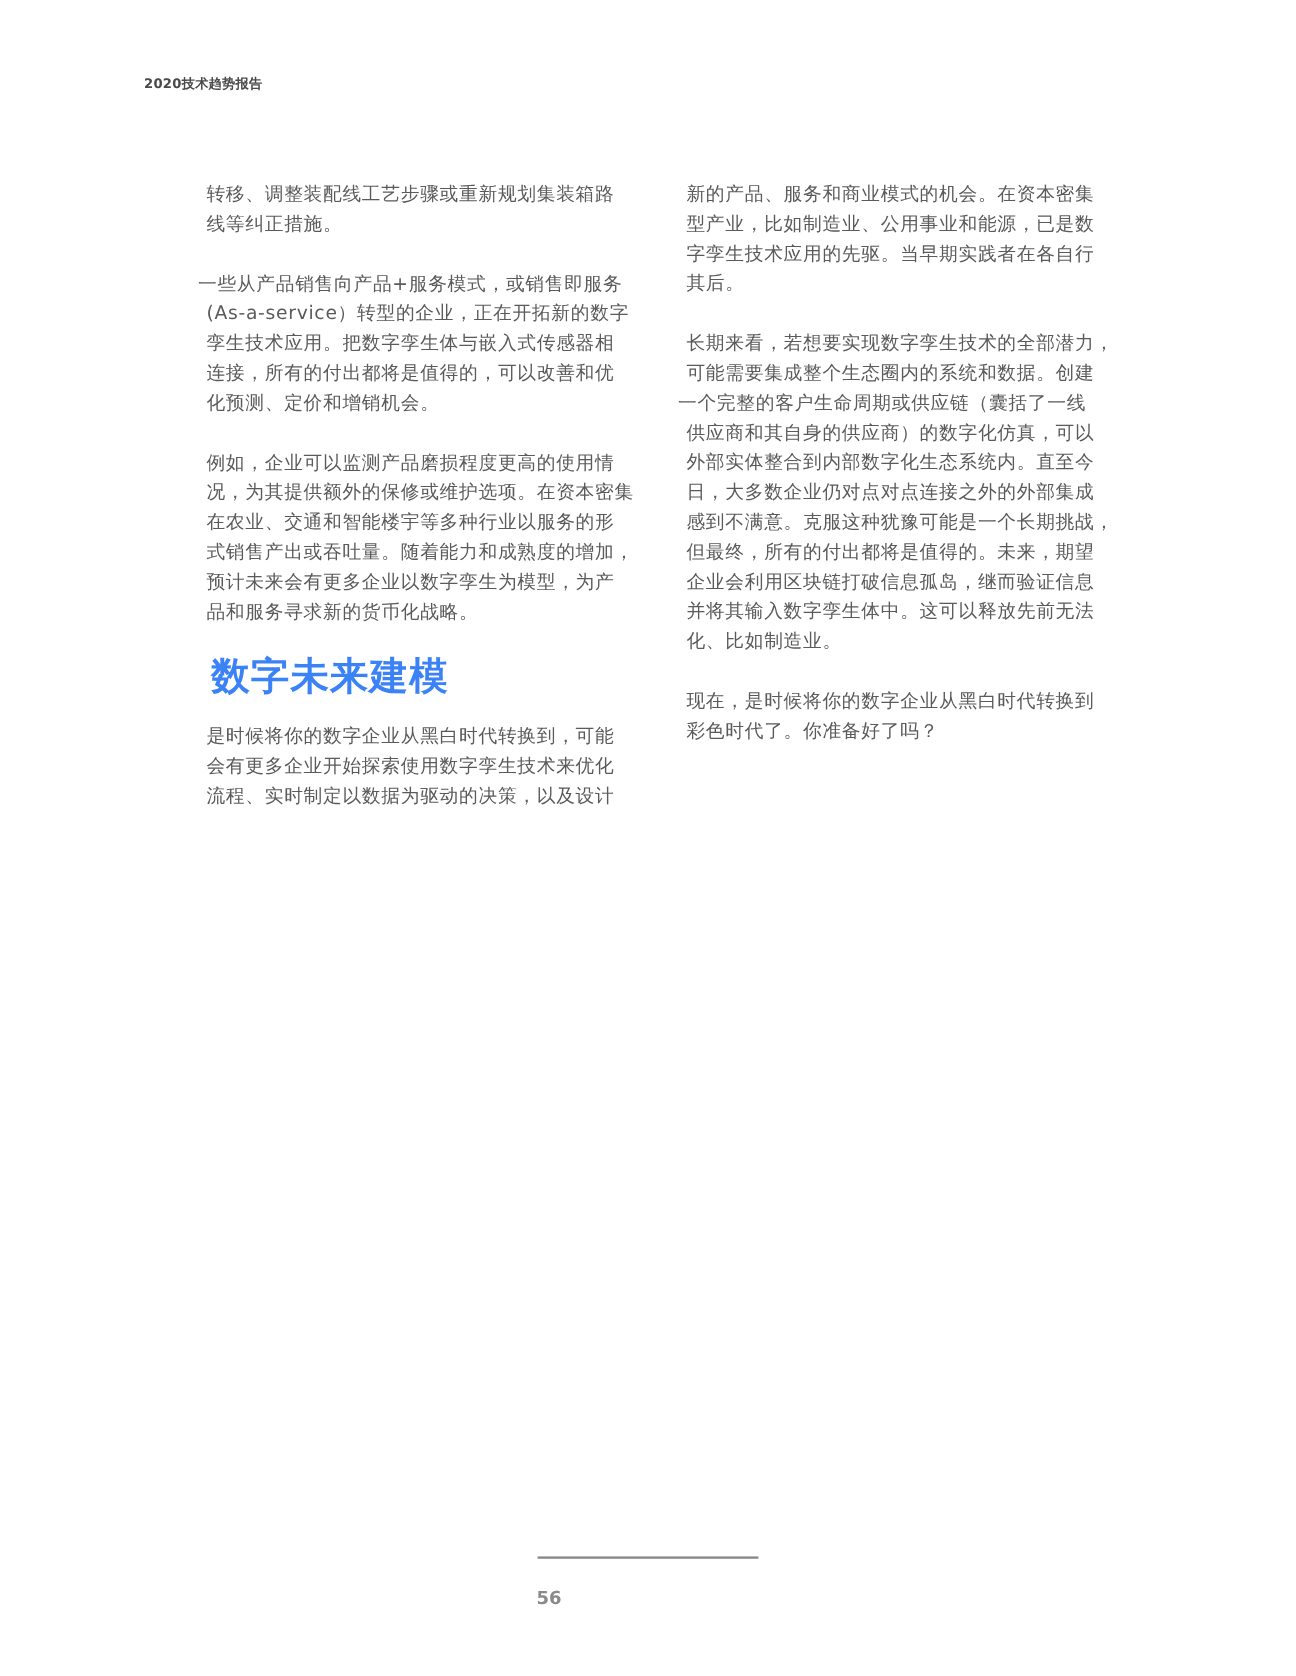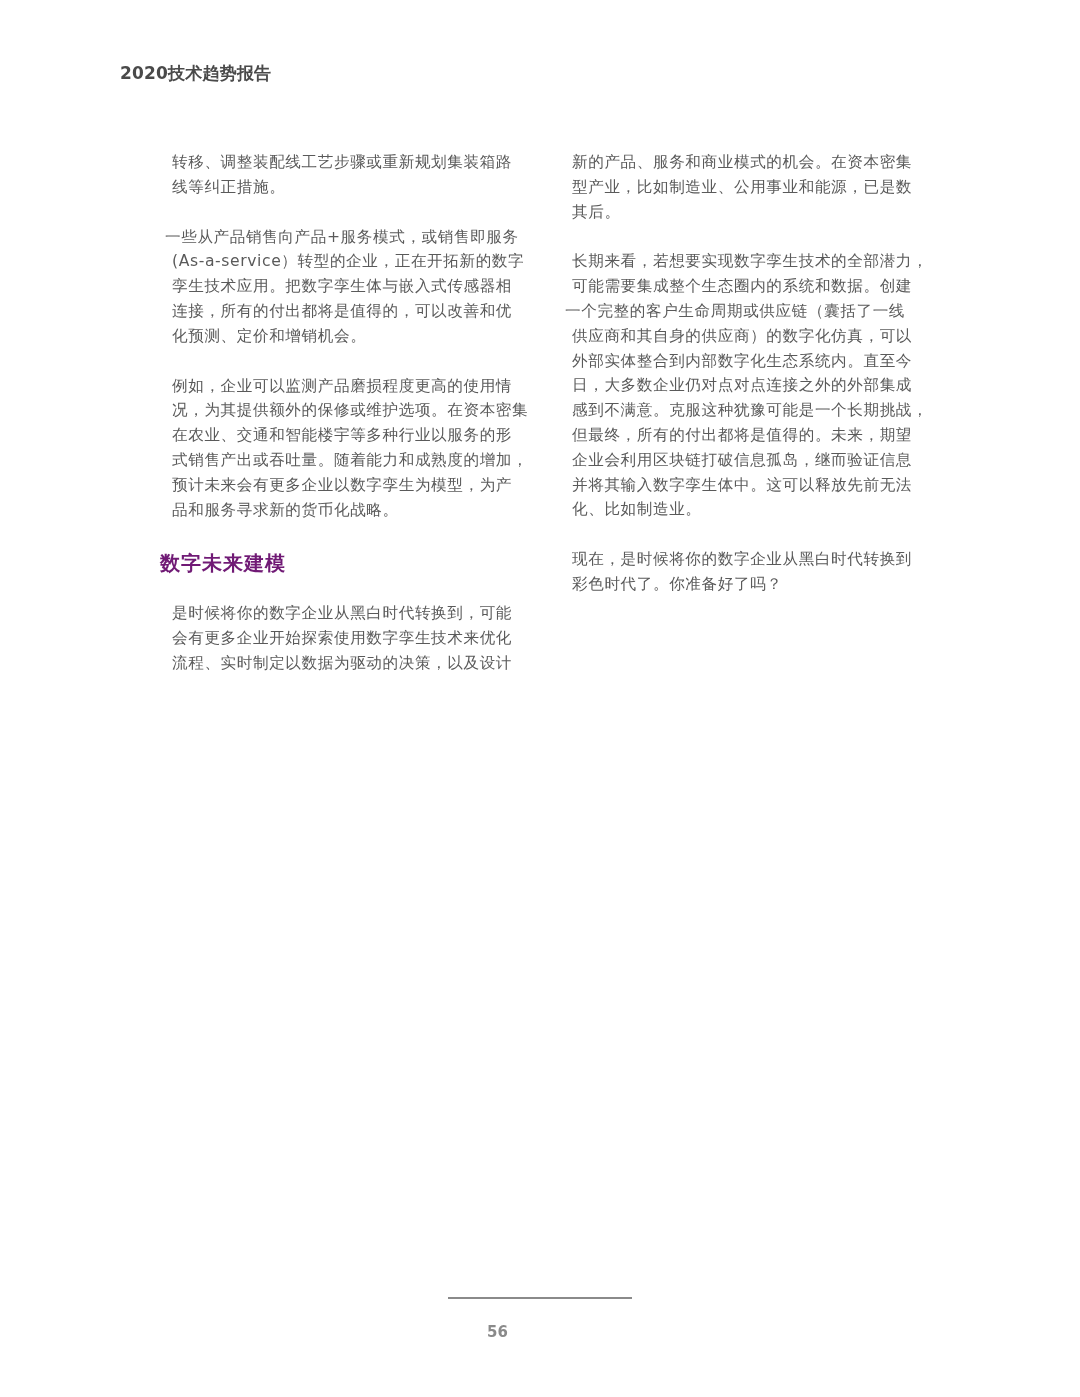--- a/index.html
+++ b/index.html
@@ -1,27 +1,27 @@
 <!DOCTYPE html>
 <html><head>
 <meta charset="utf-8">
 <style>
   html, body { margin: 0; padding: 0; background: #ffffff; }
   body { width: 1080px; height: 1397px; position: relative; overflow: hidden;
          font-family: "DejaVu Sans", "Liberation Sans", sans-serif; color: #555555; }
-  .running-header { position: absolute; left: 120px; top: 62px; font-size: 17px; color: #4a4a4a; font-weight: bold; letter-spacing: 0.2px; }
+  .running-header { position: absolute; left: 120px; top: 62px; font-size: 11px; color: #4a4a4a; font-weight: bold; letter-spacing: 0.2px; }
   .column { position: absolute; top: 150px; width: 360px; }
   .col-left { left: 160px; }
   .col-right { left: 560px; }
   .para { margin: 0 0 25px 12px; font-size: 15.6px; line-height: 24.8px; color: #5a5a5a; letter-spacing: 0.6px; text-align: justify; }
   .para .line { display: block; white-space: nowrap; }
   .para .line.outdent { margin-left: -7px; }
-  .section-heading { font-size: 20px; font-weight: bold; color: #701a75; margin: 20px 0 22px 0; letter-spacing: 1px; line-height: 32px; }
+  .section-heading { font-size: 32px; font-weight: bold; color: #3b82f6; margin: 20px 0 22px 16px; letter-spacing: 1px; line-height: 32px; }
   .footer-rule { position: absolute; left: 448px; top: 1297px; width: 184px; height: 2px; background: #8a8a8a; }
-  .page-number { position: absolute; left: 0; width: 915px; top: 1323px; text-align: center; font-size: 15px; font-weight: bold; color: #8a8a8a; margin-left: 40px; }
+  .page-number { position: absolute; left: 0; width: 915px; top: 1323px; text-align: center; font-size: 15px; font-weight: bold; color: #8a8a8a; }
 </style>
 </head>
 <body>
 
 <div class="running-header">2020技术趋势报告</div>
 
 <div class="column col-left">
   <p class="para">
     <span class="line">转移、调整装配线工艺步骤或重新规划集装箱路</span>
     <span class="line">线等纠正措施。</span>
@@ -46,20 +46,21 @@
     <span class="line">是时候将你的数字企业从黑白时代转换到，可能</span>
     <span class="line">会有更多企业开始探索使用数字孪生技术来优化</span>
     <span class="line">流程、实时制定以数据为驱动的决策，以及设计</span>
   </p>
 </div>
 
 <div class="column col-right">
   <p class="para">
     <span class="line">新的产品、服务和商业模式的机会。在资本密集</span>
     <span class="line">型产业，比如制造业、公用事业和能源，已是数</span>
+    <span class="line">字孪生技术应用的先驱。当早期实践者在各自行</span>
     <span class="line">其后。</span>
   </p>
   <p class="para">
     <span class="line">长期来看，若想要实现数字孪生技术的全部潜力，</span>
     <span class="line">可能需要集成整个生态圈内的系统和数据。创建</span>
     <span class="line outdent">一个完整的客户生命周期或供应链（囊括了一线</span>
     <span class="line">供应商和其自身的供应商）的数字化仿真，可以</span>
     <span class="line">外部实体整合到内部数字化生态系统内。直至今</span>
     <span class="line">日，大多数企业仍对点对点连接之外的外部集成</span>
     <span class="line">感到不满意。克服这种犹豫可能是一个长期挑战，</span>

